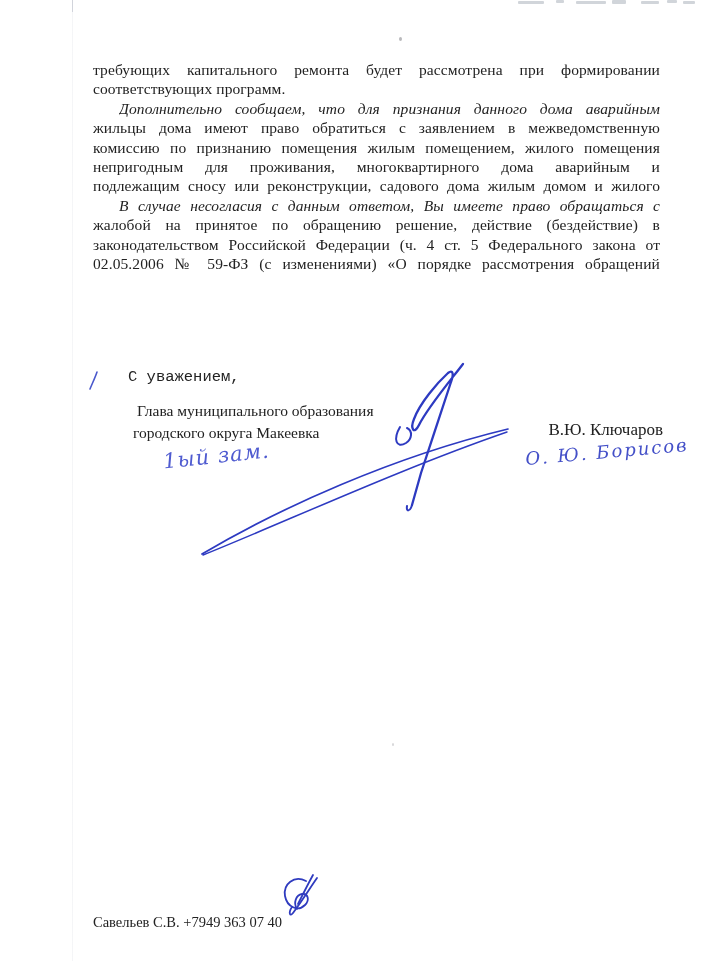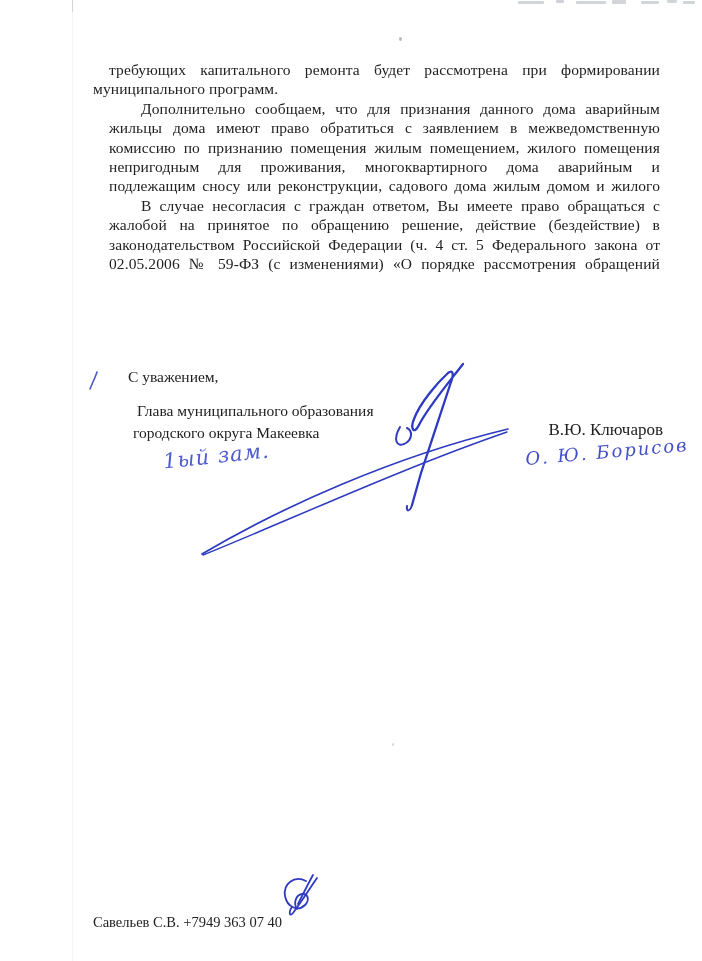--- a/index.html
+++ b/index.html
@@ -22,25 +22,25 @@
 
   
   .textblock{
     position:absolute;left:93px;top:60px;width:567px;
     font-size:15.5px;letter-spacing:.1px;
   }
   .line{
     height:19.4px;line-height:19.4px;
     overflow:hidden;white-space:nowrap;
   }
-  .line.jl{white-space:normal;text-align:justify;margin-left:16px;}
+  .line.jl{white-space:normal;text-align:justify;}
   .line.jl::after{content:"";display:inline-block;width:100%;height:0;}
-  .line.ind{margin-left:48px;}
+  .line.ind{margin-left:26px;font-style:italic;}
 
-  .closing{position:absolute;left:128px;top:368px;font-size:15.5px;}
+  .closing{position:absolute;left:128px;top:368px;font-size:15.5px;font-family:Liberation Mono, monospace;}
   .title1{position:absolute;left:93px;top:402px;font-size:15.5px;margin-left:44px;}
   .title2{position:absolute;left:93px;top:423.5px;font-size:15.5px;margin-left:40px;}
   .signer{position:absolute;right:39px;top:420px;font-size:17px;}
 
   .footer-contact{position:absolute;left:93px;top:914px;font-size:14.5px;}
 
   
   .hw{
     position:absolute;
     font-family:"DejaVu Serif", serif;
@@ -65,27 +65,27 @@
   <div class="art" style="left:576px;top:1px;width:30px;height:3px"></div>
   <div class="art" style="left:612px;top:0;width:14px;height:4px"></div>
   <div class="art" style="left:641px;top:1px;width:18px;height:3px"></div>
   <div class="art" style="left:667px;top:0;width:10px;height:3px"></div>
   <div class="art" style="left:683px;top:1px;width:12px;height:3px"></div>
   <div class="speck" style="left:399px;top:37px;width:3px;height:4px"></div>
   <div class="speck" style="left:392px;top:743px;width:2px;height:3px;opacity:.35"></div>
 
   <div class="textblock" id="textblock">
       <div class="line jl">требующих капитального ремонта будет рассмотрена при формировании</div>
-      <div class="line">муниципального программ.</div>
+      <div class="line">соответствующих программ.</div>
       <div class="line jl ind">Дополнительно сообщаем, что для признания данного дома аварийным</div>
       <div class="line jl">жильцы дома имеют право обратиться с заявлением в межведомственную</div>
       <div class="line jl">комиссию по признанию помещения жилым помещением, жилого помещения</div>
       <div class="line jl">непригодным для проживания, многоквартирного дома аварийным и</div>
       <div class="line jl">подлежащим сносу или реконструкции, садового дома жилым домом и жилого</div>
-      <div class="line jl ind">В случае несогласия с граждан ответом, Вы имеете право обращаться с</div>
+      <div class="line jl ind">В случае несогласия с данным ответом, Вы имеете право обращаться с</div>
       <div class="line jl">жалобой на принятое по обращению решение, действие (бездействие) в</div>
       <div class="line jl">законодательством Российской Федерации (ч. 4 ст. 5 Федерального закона от</div>
       <div class="line jl">02.05.2006 № 59-ФЗ (с изменениями) «О порядке рассмотрения обращений</div>
     </div>
 
   <div class="closing">С уважением,</div>
   <div class="title1">Глава муниципального образования</div>
   <div class="title2">городского округа Макеевка</div>
   <div class="signer">В.Ю. Ключаров</div>
 

